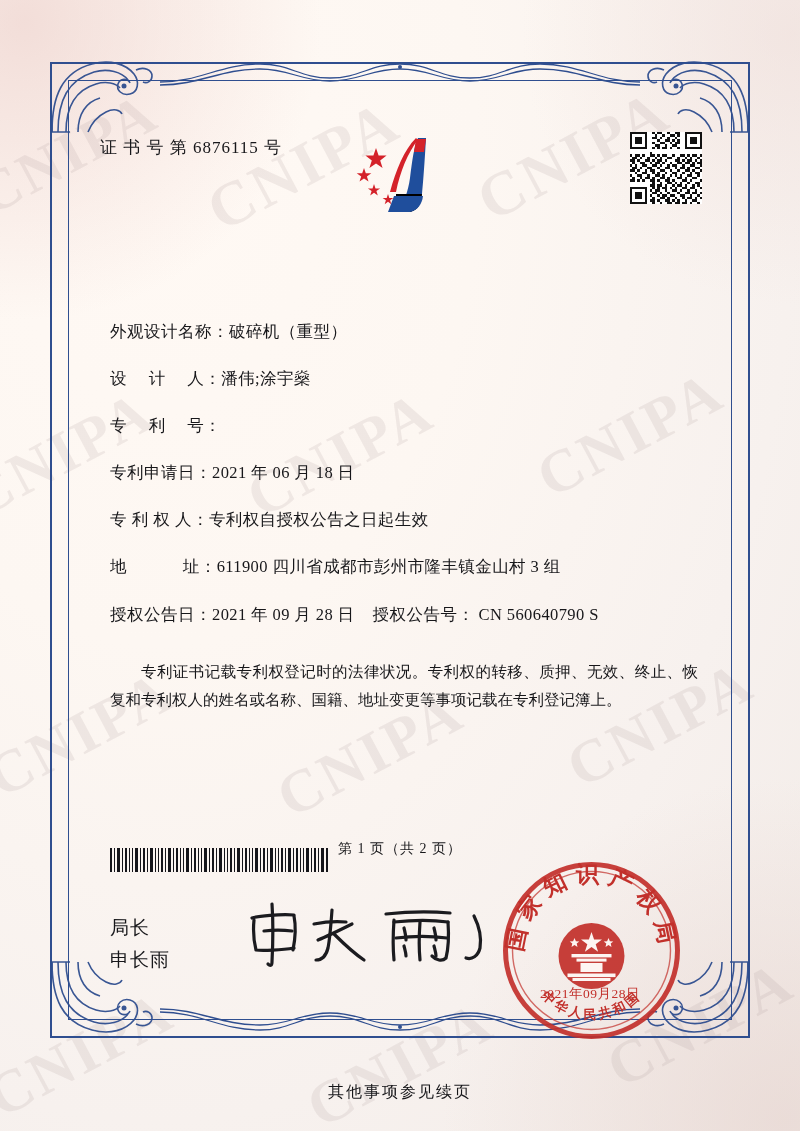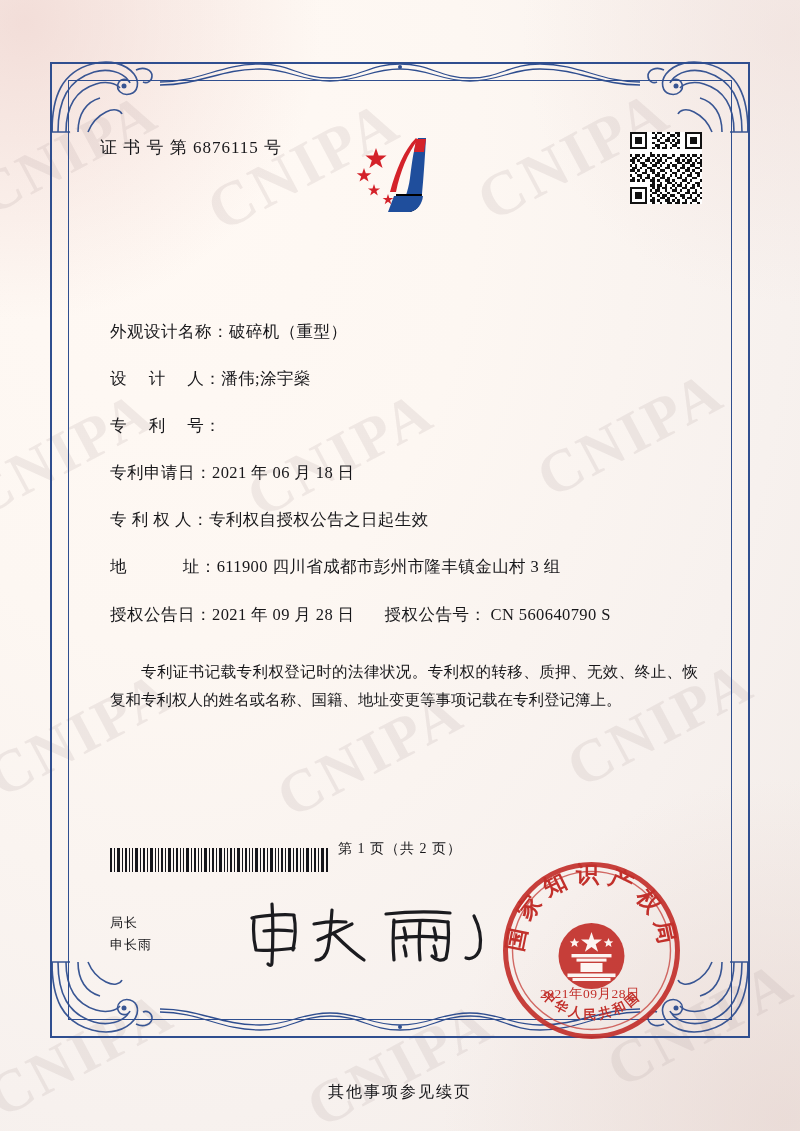--- a/index.html
+++ b/index.html
@@ -170,21 +170,21 @@
     flex: 0 0 auto;
     letter-spacing: 0.5px;
     white-space: pre;
   }
   .field .val {
     flex: 1 1 auto;
     letter-spacing: 0.4px;
   }
   .field .lbl2 {
     flex: 0 0 auto;
-    margin-left: 30px;
+    margin-left: 18px;
     letter-spacing: 0.5px;
   }
   .field .val2 {
     flex: 0 0 auto;
     margin-left: 4px;
     letter-spacing: 0.4px;
   }
 
   .paras {
     position: absolute;
@@ -208,21 +208,21 @@
     top: 768px;
     width: 218px;
     height: 24px;
   }
   .barcode svg { width:100%; height:100%; display:block; }
 
   .signature-block {
     position: absolute;
     left: 42px;
     top: 832px;
-    font-size: 13px;
+    font-size: 19px;
     color: #17171a;
     line-height: 1.7;
     letter-spacing: 1px;
   }
 
   
   .handwriting {
     position: absolute;
     left: 168px;
     top: 818px;

